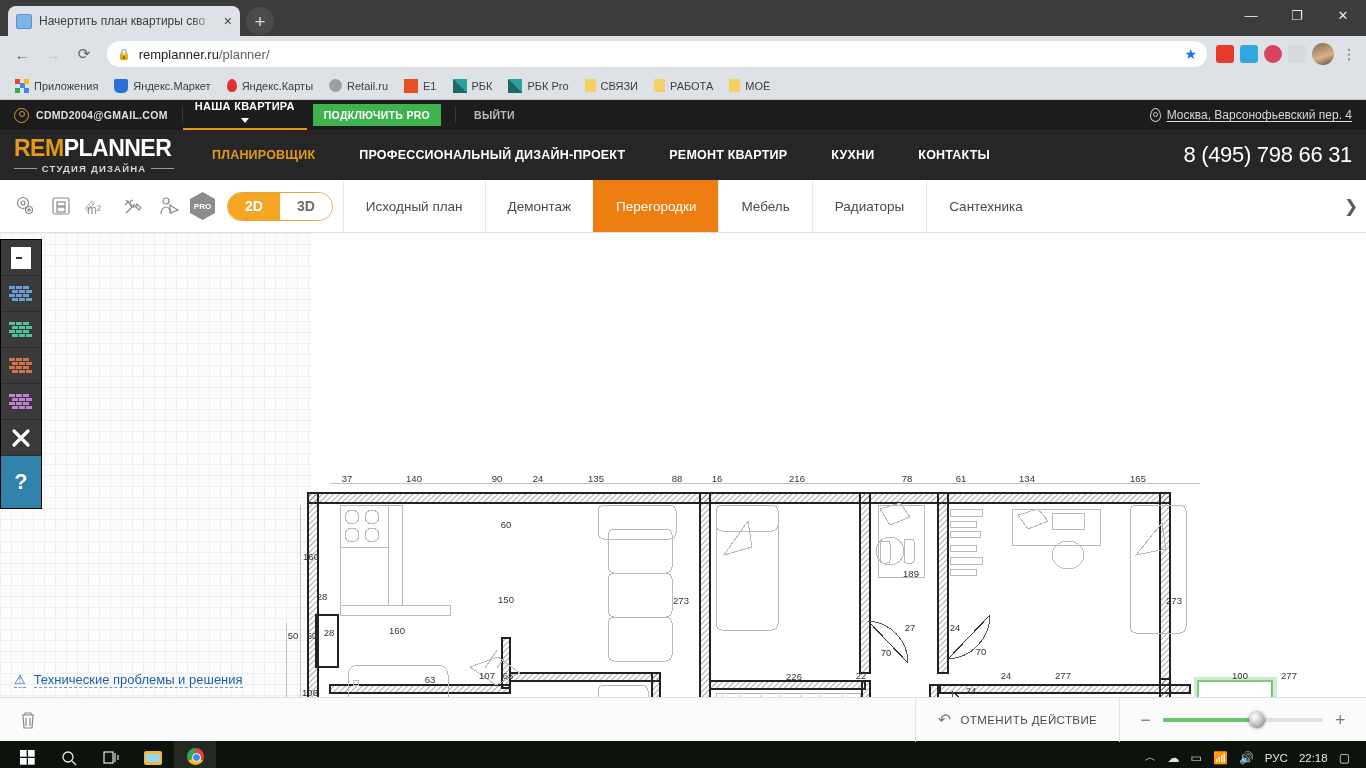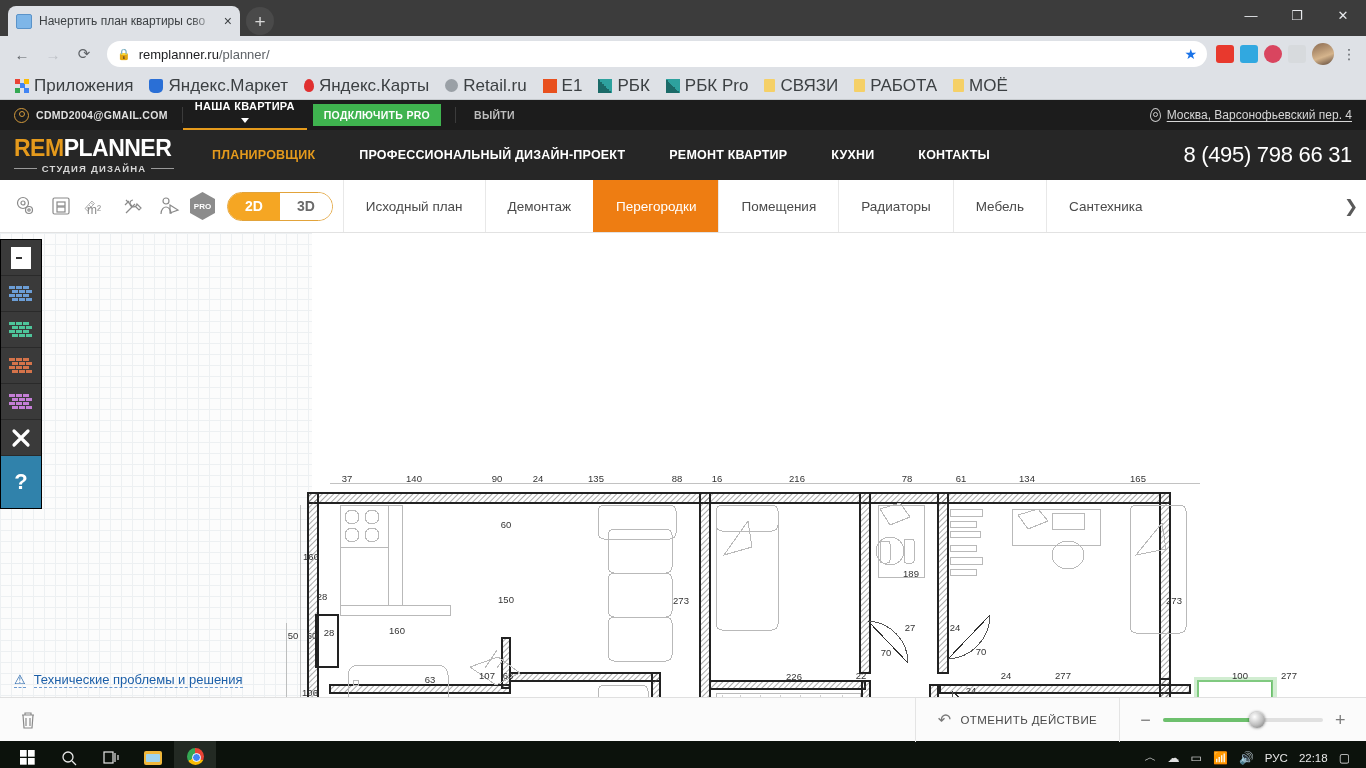--- a/index.html
+++ b/index.html
@@ -76,21 +76,21 @@
     background: linear-gradient(160deg,#8a6a50,#d5b48c 60%,#5a4436);
   }
   .kebab { color: #5f6368; font-size: 14px; letter-spacing: 0; width: 18px; text-align:center;}
 
   
   .bookmarks {
     height: 28px; background: #dee1e6; display: flex; align-items: center;
     padding: 0 8px; gap: 2px; border-bottom: 1px solid #c6cace;
   }
   .bm { display: flex; align-items: center; gap: 5px; padding: 2px 7px; border-radius: 4px; }
-  .bm-label { font-size: 17px; color: #3c4043; white-space: nowrap; }
+  .bm-label { font-size: 11px; color: #3c4043; white-space: nowrap; }
   .bm-ic { width: 14px; height: 14px; flex: none; position: relative; }
   .ic-apps { background:
       linear-gradient(#ea4335,#ea4335) 0 0/5px 5px no-repeat,
       linear-gradient(#fbbc04,#fbbc04) 9px 0/5px 5px no-repeat,
       linear-gradient(#34a853,#34a853) 0 9px/5px 5px no-repeat,
       linear-gradient(#4285f4,#4285f4) 9px 9px/5px 5px no-repeat,
       linear-gradient(#4285f4,#4285f4) 4.5px 4.5px/5px 5px no-repeat; }
   .ic-cart { background: #2a6fd6; border-radius: 2px 2px 5px 5px; }
   .ic-pin { width: 10px; height: 13px; background: #e03030; border-radius: 50% 50% 50% 50%/60% 60% 40% 40%; }
   .ic-globe { width: 13px; height: 13px; border-radius: 50%; background: #9aa0a6; }
@@ -452,23 +452,22 @@
     <div class="pro-hex">PRO</div>
     <div class="dim-toggle">
       <div class="dim-2d">2D</div>
       <div class="dim-3d">3D</div>
     </div>
   </div>
   <div class="app-tabs">
     <div class="app-tab">Исходный план</div>
     <div class="app-tab">Демонтаж</div>
     <div class="app-tab active">Перегородки</div>
-    <div class="app-tab">Помещения</div>
+    <div class="app-tab">Мебель</div>
     <div class="app-tab">Радиаторы</div>
-    <div class="app-tab">Мебель</div>
     <div class="app-tab">Сантехника</div>
     <div class="tabs-arrow">❯</div>
   </div>
 </div>
 
 <div class="canvas-wrap">
   <div class="grid"></div>
   <div class="canvas-white"></div>
 
   <svg class="plan-svg" width="1366" height="464" viewBox="0 0 1366 464">

